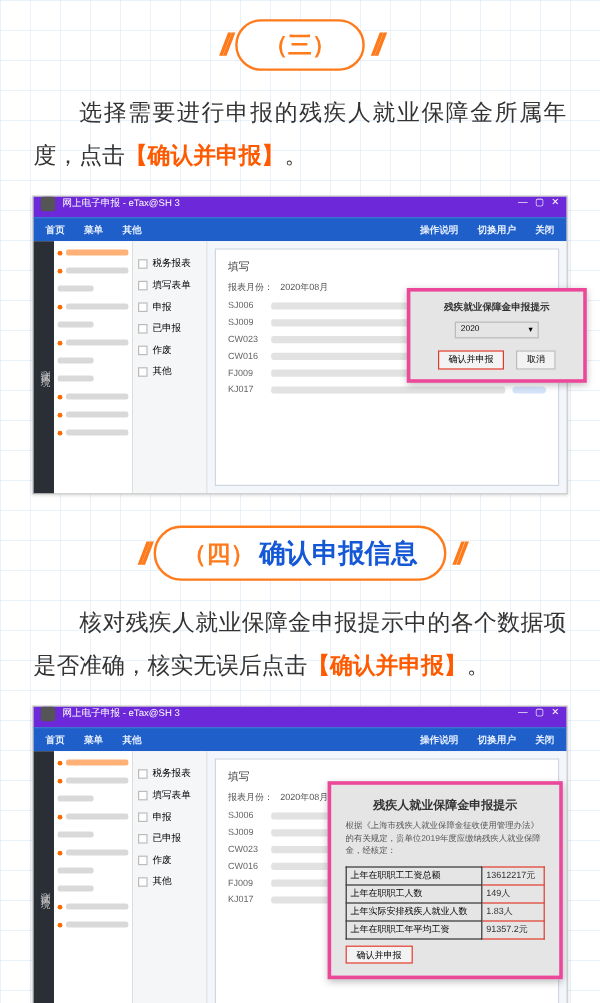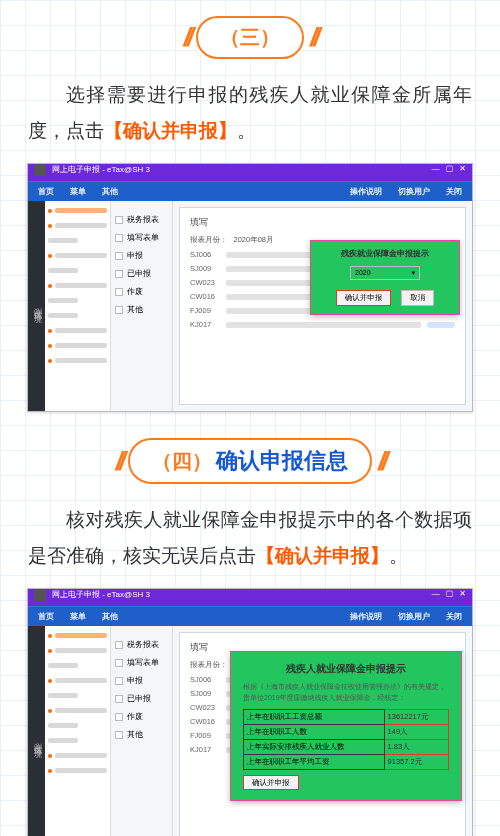--- a/index.html
+++ b/index.html
@@ -137,32 +137,33 @@
     position: relative;
   }
   .panel-title { text-align: left; font-size: 9px; color: #444; margin-bottom: 6px; }
   .panel-row { display: flex; align-items: center; gap: 6px; font-size: 7.5px; color: #555; margin: 5px 0; }
   .panel-row .code { width: 30px; color:#666; }
   .panel-row .desc { flex:1; height:6px; background:#e2e2e2; border-radius:2px; }
   .panel-row .pill { height:6px; width:28px; background:#d6e4f9; border-radius:3px; }
 
   .dlg {
     position: absolute;
-    background: #22c55e;
-    border: 1px solid #ec4899;
+    background: #e5e5e5;
+    border: 3px solid #ec4899;
     box-shadow: 0 2px 6px rgba(0,0,0,0.25);
+    margin-left: 29px;
   }
   .dlg1 { top: 32px; left: 130px; width: 150px; padding: 8px; }
   .dlg1 .dlg-title { font-size: 8px; text-align: center; font-weight: bold; color:#333; line-height:1.3; margin-bottom:6px;}
   .dlg1 .select { border:1px solid #bbb; height:14px; margin:4px auto 10px; width: 70px; display:flex; align-items:center; justify-content:space-between; padding:0 4px; font-size:7px;}
   .dlg1 .btns { display:flex; justify-content:center; gap:10px; }
   .btn { border:1px solid #bbb; background:#f3f3f3; font-size:7.5px; padding:2px 8px; }
   .btn.red { border:1.5px solid #e13a2a; }
 
-  .dlg2 { top: 18px; left: 50px; width: 232px; padding: 10px 12px 12px; }
+  .dlg2 { top: 18px; left: 64px; width: 196px; padding: 10px 12px 12px; }
   .dlg2 .dlg-title { font-size: 10px; text-align: center; font-weight: bold; color:#333; margin-bottom:6px;}
   .dlg2 .legal { font-size: 7px; color:#555; line-height:1.5; text-align:left; margin-bottom:6px;}
   table.data { border-collapse: collapse; width: 100%; font-size:7.5px; }
   table.data td { border:1px solid #333; padding:2px 3px; height:14px; }
   table.data td.val { border:1.5px solid #e13a2a; color:#333; }
   .dlg2 .btn-row { text-align:left; margin-top:8px;}
 </style>
 </head>
 <body>
 

